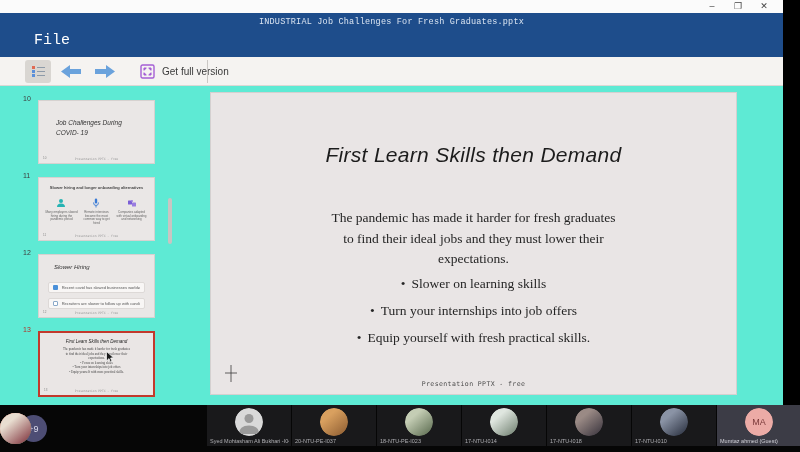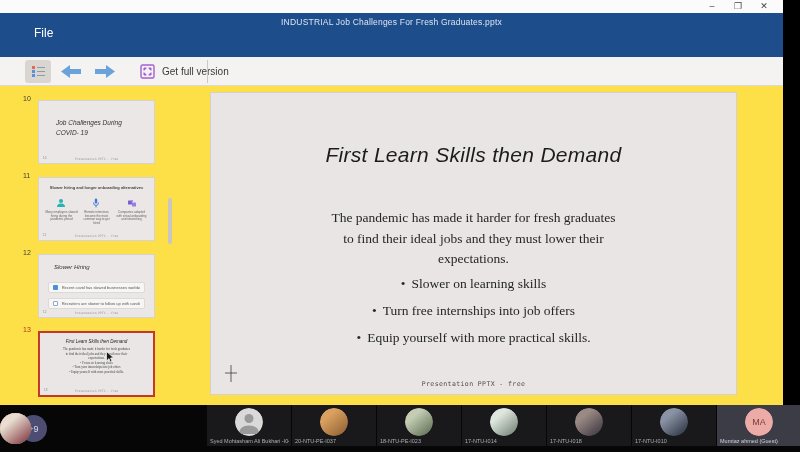--- a/index.html
+++ b/index.html
@@ -6,41 +6,41 @@
   html,body { width:800px; height:452px; overflow:hidden; background:#000; }
   .page { position:relative; width:800px; height:452px; background:#000; font-family:"Liberation Sans",sans-serif; }
 
   
   .app { position:absolute; left:0; top:0; width:783px; height:405px; background:#f1efee; }
 
   .titlebar { position:absolute; left:0; top:0; width:100%; height:13px; background:#fbfbfb; }
   .win-controls { position:absolute; right:6px; top:0; height:13px; display:flex; align-items:center; gap:0; }
   .win-btn { width:26px; text-align:center; font-size:9px; color:#444; line-height:13px; cursor:default; }
 
-  .bluebar { position:absolute; left:0; top:13px; width:100%; height:44px; background:#1e4d8b; }
+  .bluebar { position:absolute; left:0; top:13px; width:100%; height:44px; background:#1e4d8b;font-family:Liberation Mono, monospace; }
   .doc-title { position:absolute; top:4px; width:100%; text-align:center; font-size:8.5px; color:#dbe5f2; letter-spacing:.2px; }
-  .tab { position:absolute; bottom:12px; height:24px; line-height:24px; font-size:12px; }
+  .tab { position:absolute; bottom:4px; height:24px; line-height:24px; font-size:15px; }
   .tab-file { left:25px; padding:0 9px; color:#fff; }
   .tab-pres { left:58px; padding:0 14px; background:#f5f3f1; color:#1e4d8b; border-radius:3px 3px 0 0; }
 
   .toolbar { position:absolute; left:0; top:57px; width:100%; height:29px; background:#f5f3f1; border-bottom:1px solid #dbd8d5; }
   .tool-btn { position:absolute; top:3px; height:23px; display:flex; align-items:center; justify-content:center; }
   .btn-panel { left:25px; width:26px; background:#d9d6d2; border-radius:3px; }
   .panel-icon { width:13px; height:13px; display:flex; flex-direction:column; justify-content:space-between; padding:1px 0; }
   .pi-row { display:flex; align-items:center; gap:2px; height:3px; }
   .pi-sq { width:3px; height:3px; }
   .pi-line { flex:1; height:1px; background:#8d9aa8; }
   .btn-prev { left:58px; width:26px; }
   .btn-next { left:92px; width:26px; }
   .btn-present { left:136px; width:22px; }
   .get-full { position:absolute; left:162px; top:0; height:29px; line-height:29px; font-size:10px; color:#3a3a3a; }
   .tb-divider { position:absolute; left:207px; top:3px; width:1px; height:23px; background:#cac7c4; }
 
   
-  .content { position:absolute; left:0; top:86px; width:100%; height:319px; background:#fde047; }
+  .content { position:absolute; left:0; top:86px; width:100%; height:319px; background:#5eead4; }
   .thumb-num { position:absolute; left:23px; font-size:7px; color:#3c3c3c; }
   .thumb { position:absolute; left:38px; width:117px; height:64px; background:#eae7e6; border:1px solid #d6d2d0; }
   .thumb-foot { position:absolute; bottom:2px; left:0; width:100%; text-align:center; font-size:3px; color:#999; font-family:"DejaVu Sans Mono",monospace; }
   .thumb-pagenum { position:absolute; bottom:3px; left:4px; font-size:3px; color:#888; }
 
   .t10-text { position:absolute; left:17px; top:17px; font-size:6.5px; font-style:italic; color:#333; line-height:9.5px; }
 
   .t11-title { position:absolute; top:7px; width:100%; text-align:center; font-size:4px; font-weight:bold; color:#444; }
   .t11-cols { position:absolute; top:20px; left:6px; right:6px; display:flex; justify-content:space-between; }
   .t11-col { width:32%; display:flex; flex-direction:column; align-items:center; gap:3px; }
@@ -233,22 +233,22 @@
 
       <div class="slide">
         <div class="slide-title">First Learn Skills then Demand</div>
         <div class="slide-para">
             <div class="para-line">The pandemic has made it harder for fresh graduates</div>
             <div class="para-line">to find their ideal jobs and they must lower their</div>
             <div class="para-line">expectations.</div>
           </div>
         <div class="slide-bullets">
             <div class="bullet-line"><span class="bullet-dot">•</span><span>Slower on learning skills</span></div>
-            <div class="bullet-line"><span class="bullet-dot">•</span><span>Turn free internships into job offers</span></div>
-            <div class="bullet-line"><span class="bullet-dot">•</span><span>Equip yourself with more practical skills.</span></div>
+            <div class="bullet-line"><span class="bullet-dot">•</span><span>Turn your internships into job offers</span></div>
+            <div class="bullet-line"><span class="bullet-dot">•</span><span>Equip yourself with fresh practical skills.</span></div>
           </div>
         <div class="crosshair">
           <svg width="14" height="17" viewBox="0 0 14 17">
               <line x1="7" y1="0" x2="7" y2="17" stroke="#3a3a3a" stroke-width="0.8"></line>
               <line x1="1" y1="8" x2="13" y2="8" stroke="#3a3a3a" stroke-width="0.8"></line>
             </svg>
         </div>
         <div class="slide-footer">Presentation PPTX - free</div>
       </div>
     </div>

